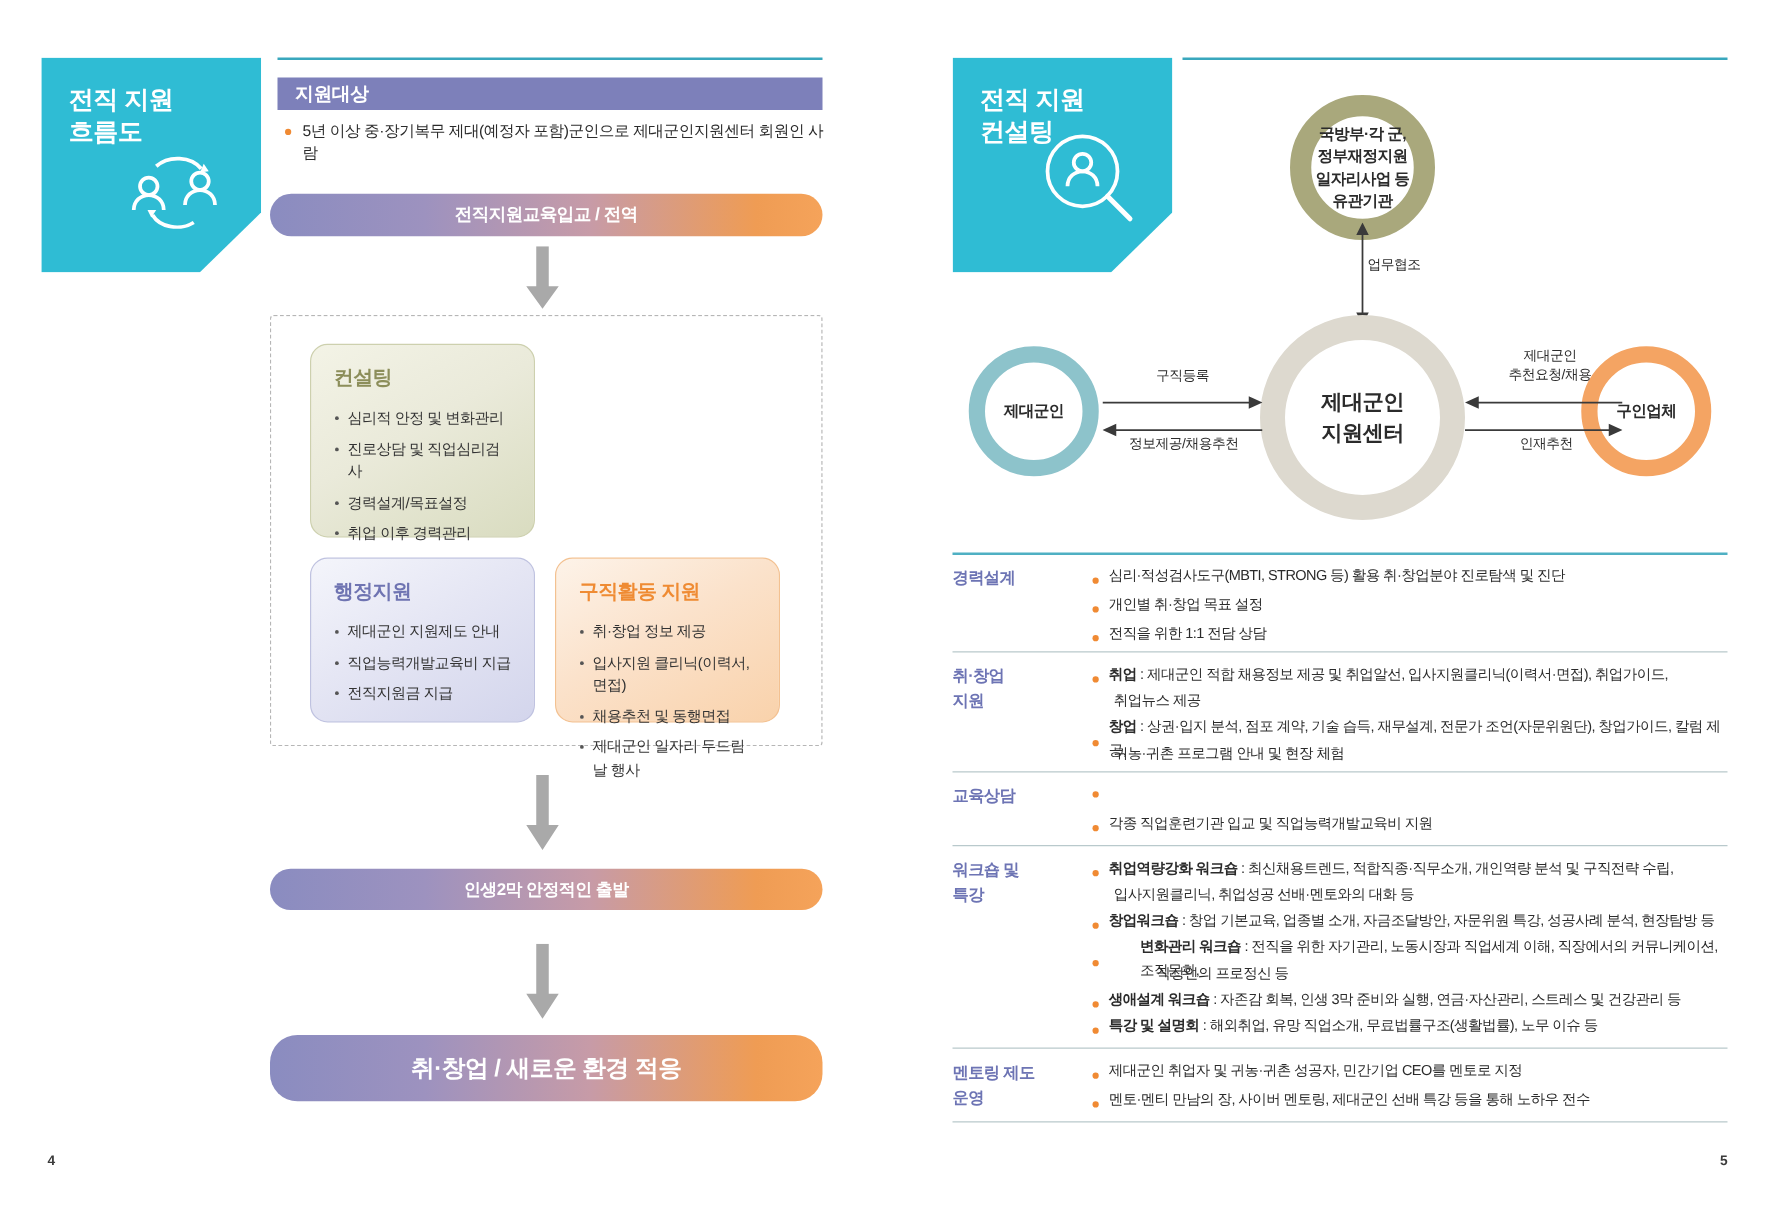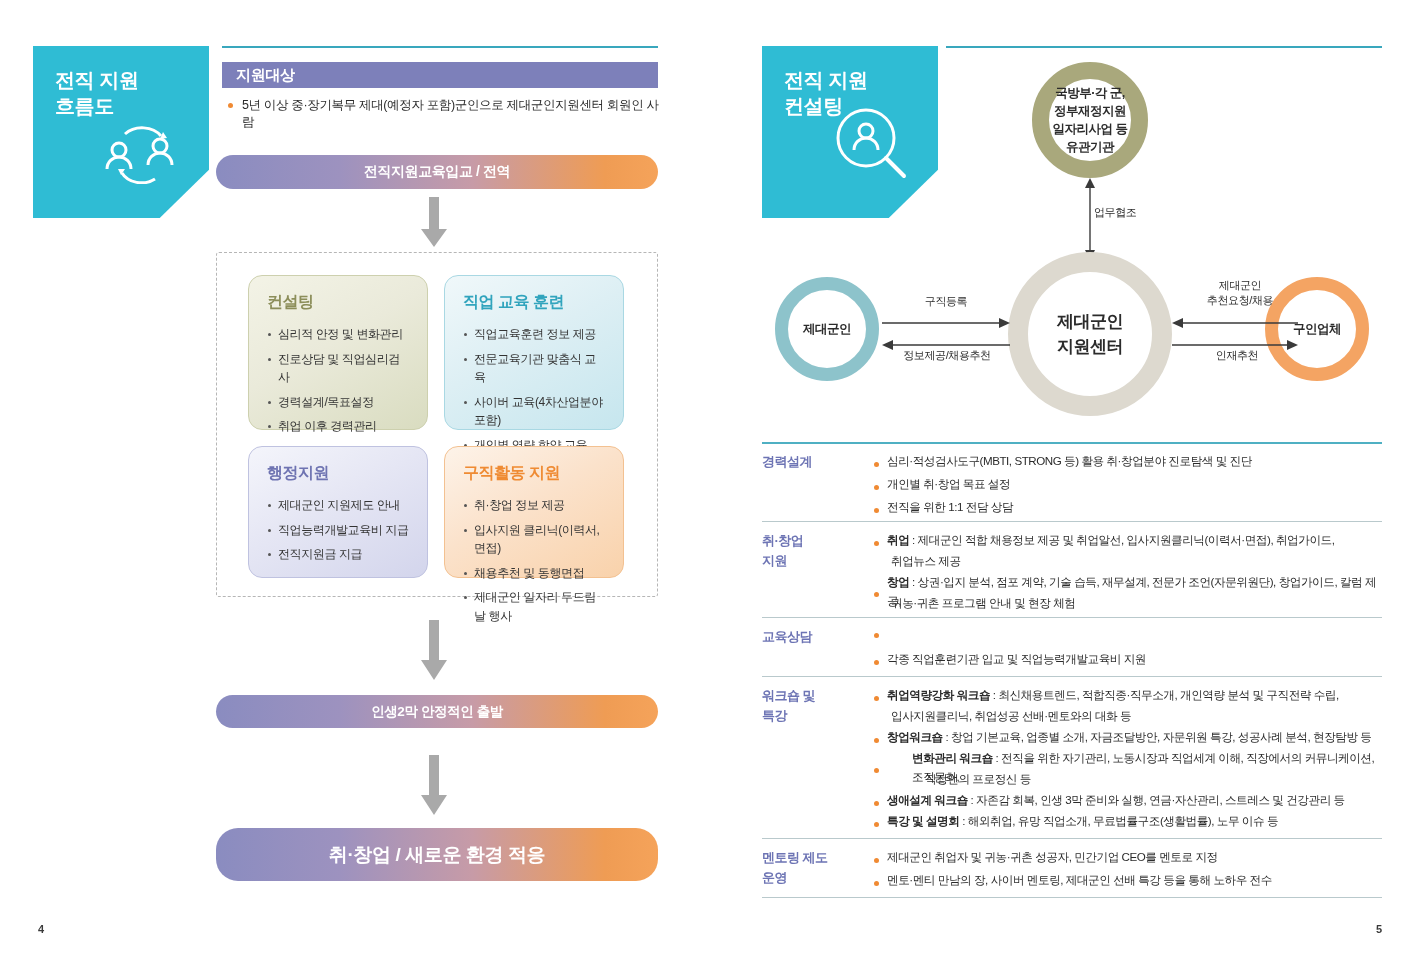--- a/index.html
+++ b/index.html
@@ -178,30 +178,20 @@
   <div class="card c-consult" style="left:248px; top:275px; width:180px; height:155px;">
     <h3>컨설팅</h3>
     <ul>
       <li>심리적 안정 및 변화관리</li>
       <li>진로상담 및 직업심리검사</li>
       <li>경력설계/목표설정</li>
       <li>취업 이후 경력관리</li>
     </ul>
   </div>
 
-  <div class="card c-edu" style="left:444px; top:275px; width:180px; height:155px;">
-    <h3>직업 교육 훈련</h3>
-    <ul>
-      <li>직업교육훈련 정보 제공</li>
-      <li>전문교육기관 맞춤식 교육</li>
-      <li>사이버 교육(4차산업분야 포함)</li>
-      <li>개인별 역량 함양 교육</li>
-      <li class="noDot">(직업능력개발교육비 지원)</li>
-    </ul>
-  </div>
 
   <div class="card c-admin" style="left:248px; top:446px; width:180px; height:132px;">
     <h3>행정지원</h3>
     <ul>
       <li>제대군인 지원제도 안내</li>
       <li>직업능력개발교육비 지급</li>
       <li>전직지원금 지급</li>
     </ul>
   </div>
 
@@ -241,21 +231,21 @@
     <div class="ficon">
       <svg width="80" height="80" viewBox="0 0 80 80" fill="none" stroke="#ffffff" stroke-width="3">
         <circle cx="34" cy="34" r="28"></circle>
         <circle cx="34" cy="27" r="7"></circle>
         <path d="M22 46c0-7 5.5-12 12-12s12 5 12 12"></path>
         <line x1="54" y1="54" x2="72" y2="72" stroke-width="4" stroke-linecap="round"></line>
       </svg>
     </div>
   </div>
 
-  <div class="ring ring-gov" style="left:1032px; top:62px; width:116px; height:116px;">
+  <div class="ring ring-gov" style="left:1032px; top:76px; width:116px; height:116px;">
     <div>
       <span>국방부·각 군,</span>
       <span>정부재정지원</span>
       <span>일자리사업 등</span>
       <span>유관기관</span>
     </div>
   </div>
 
   <div style="position:absolute; left:1082px; top:178px;">
     <svg width="16" height="82" viewBox="0 0 16 82">

